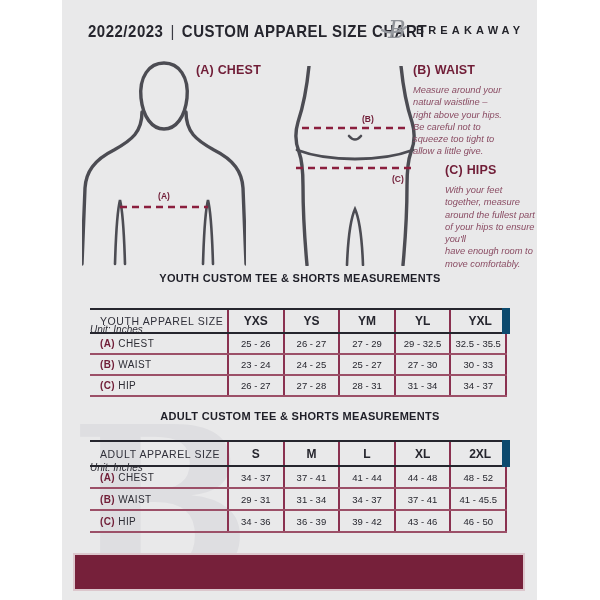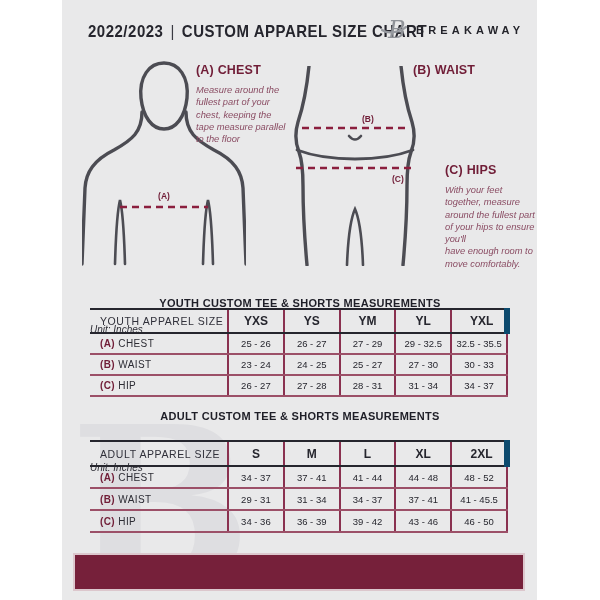--- a/index.html
+++ b/index.html
@@ -25,21 +25,21 @@
   
   .tbl-title { position:absolute; left:28px; width:420px; text-align:center; font-size:11px; font-weight:bold; letter-spacing:.3px; color:#1e1e27; z-index:2; }
   .tbl-unit  { position:absolute; left:28px; width:420px; text-align:left; font-size:10px; font-style:italic; color:#2e2e36; z-index:2;margin-top:37px; }
 
   
   table.size-table { position:absolute; left:28px; width:420px; border-collapse:collapse; table-layout:fixed; z-index:2; background:transparent; }
   table.size-table col.lblcol { width:138px; }
   table.size-table th { border-top:2px solid #26262e; border-bottom:2px solid #26262e; font-size:12px; color:#26262e; }
   table.size-table th.lbl { text-align:left; padding-left:10px; font-weight:400; letter-spacing:.6px; font-size:10.5px; color:#30303a; }
   table.size-table th.size { font-weight:bold; border-left:2px solid #8a3150; }
-  table.size-table th.size:last-child { border-right:6px solid #0c4a6e;padding-left:7px; }
+  table.size-table th.size:last-child { border-right:8px solid #0c4a6e;padding-left:7px; }
   table.size-table td { border-bottom:2px solid #9c5068; font-size:9.5px; color:#26262e; text-align:center; }
   table.size-table td.lbl { text-align:left; padding-left:10px; font-size:10px; letter-spacing:.4px; color:#2c2c34; }
   table.size-table td.val { border-left:2px solid #8a3150; }
   table.size-table td.val:last-child { border-right:2px solid #8a3150; }
   table.size-table .pfx { font-weight:bold; color:#701d37; }
   #youth-table th { height:24px; } #youth-table td { height:21px; }
   #adult-table th { height:25px; } #adult-table td { height:22px; }
 
   
   .footer-bar { position:absolute; left:11px; top:553px; width:452px; height:38px; background:#76203a; border:2px solid rgba(255,255,255,.75); z-index:2; }
@@ -73,57 +73,58 @@
       <path d="M104,52 C104,72 114,80 132,90 C152,100 160,112 161,128 C162,152 163,180 164,204"></path>
       <path d="M33,204 C34,170 35,152 38,140 C41,152 42,170 43,204" stroke-width="2.6"></path>
       <path d="M121,204 C122,170 123,152 126,140 C129,152 130,170 131,204" stroke-width="2.6"></path>
     </g>
     <path d="M38,147 L126,147" stroke="#8b1f3e" stroke-width="2.4" stroke-dasharray="7 5" fill="none"></path>
     <text class="marker" x="82" y="139" text-anchor="middle">(A)</text>
   </svg>
 
   <div class="guide-block" style="left:134px; top:63px; width:112px;">
     <div class="guide-heading">(A) CHEST</div>
-    <div class="guide-text">Measure around the
-fullest part of your
-chest, keeping the
-tape measure parallel
-to the floor</div>
   </div>
 
   <svg class="fig" style="left:232px; top:66px;" width="122" height="200" viewBox="0 0 122 200">
     <g stroke="#4c4c53" stroke-width="3.4" fill="none" stroke-linecap="round">
       <path d="M15,0 C13,20 10,38 4,56 C1,66 1,76 5,86 C8,94 9,106 9,120 C9,152 11,177 13,199"></path>
       <path d="M107,0 C109,20 112,38 118,56 C121,66 121,76 117,86 C114,94 113,106 113,120 C113,152 111,177 109,199"></path>
       <path d="M55,70 Q61,77 67,70" stroke-width="2.6"></path>
       <path d="M3,84 C35,96 87,96 119,84" stroke-width="2.8"></path>
       <path d="M53,199 C54,172 57,152 61,143 C65,152 68,172 69,199" stroke-width="2.6"></path>
     </g>
     <path d="M8,62 L114,62" stroke="#8b1f3e" stroke-width="2.4" stroke-dasharray="7 5" fill="none"></path>
     <text class="marker" x="68" y="56">(B)</text>
     <path d="M2,102 L118,102" stroke="#8b1f3e" stroke-width="2.4" stroke-dasharray="7 5" fill="none"></path>
     <text class="marker" x="98" y="116">(C)</text>
   </svg>
 
   <div class="guide-block" style="left:351px; top:63px; width:122px;">
     <div class="guide-heading">(B) WAIST</div>
+    <div class="guide-text">Measure around your
+natural waistline –
+right above your hips.
+Be careful not to
+squeeze too tight to
+allow a little give.</div>
   </div>
 
   <div class="guide-block" style="left:351px; top:163px; width:126px;margin-left:32px;">
     <div class="guide-heading">(C) HIPS</div>
     <div class="guide-text">With your feet
 together, measure
 around the fullest part
 of your hips to ensure
 you'll
 have enough room to
 move comfortably.</div>
   </div>
 
-  <div class="tbl-title" style="top:272px;margin-top:25px;">YOUTH CUSTOM TEE &amp; SHORTS MEASUREMENTS</div>
+  <div class="tbl-title" style="top:272px;">YOUTH CUSTOM TEE &amp; SHORTS MEASUREMENTS</div>
   <div class="tbl-unit" style="top:287px;">Unit: Inches</div>
   <table class="size-table" id="youth-table" style="top:308px;">
     <colgroup>
         <col class="lblcol">
         <col>
         <col>
         <col>
         <col>
         <col>
       </colgroup>

